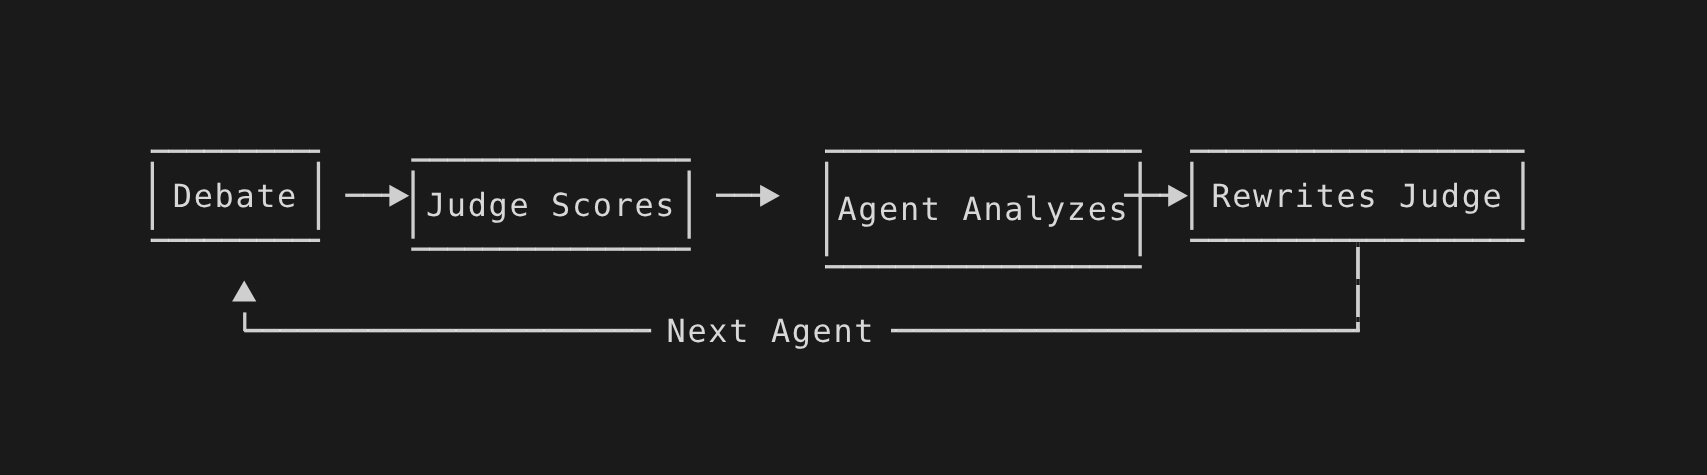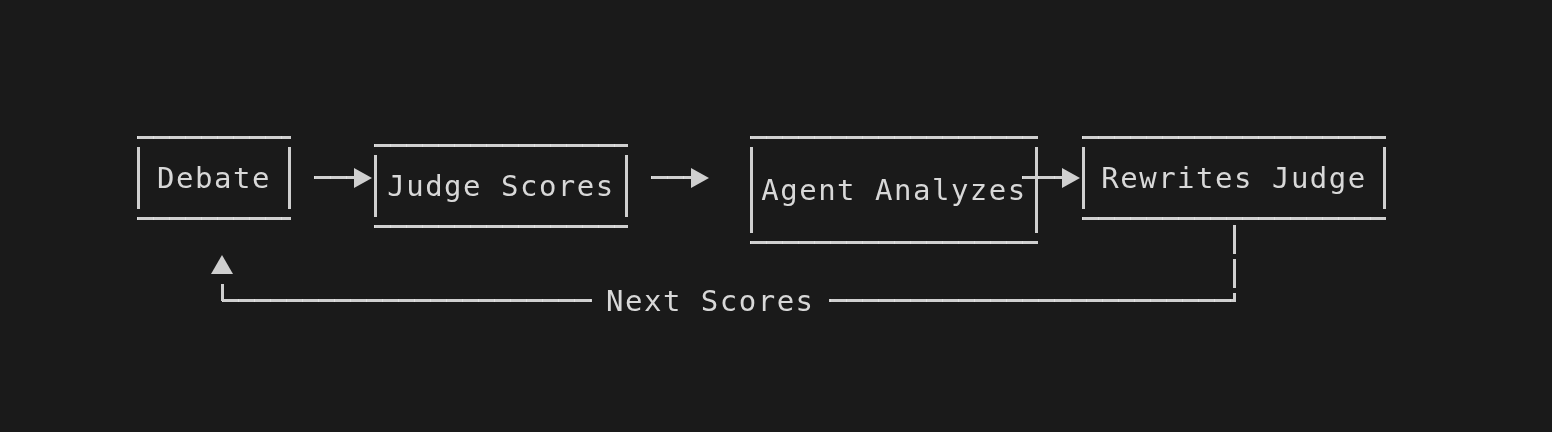--- a/index.html
+++ b/index.html
@@ -203,15 +203,15 @@
   </div>
 
   <div class="loop-seg v" style="left:1233px; top:220px; height:81px;"></div>
 
   <div class="loop-seg h" style="left:222px; top:299px; width:1014px;"></div>
 
   <div class="loop-seg v" style="left:221px; top:284px; height:17px; background-image:none; background:#cfcfcf;"></div>
 
   <div class="loop-head-up" style="left:211px; top:255px;"></div>
 
-  <div class="loop-label" style="left:592px; top:287px;">Next Scores</div>
+  <div class="loop-label" style="left:592px; top:287px;">Next Agent</div>
 
 </div>
 
 </body></html>

